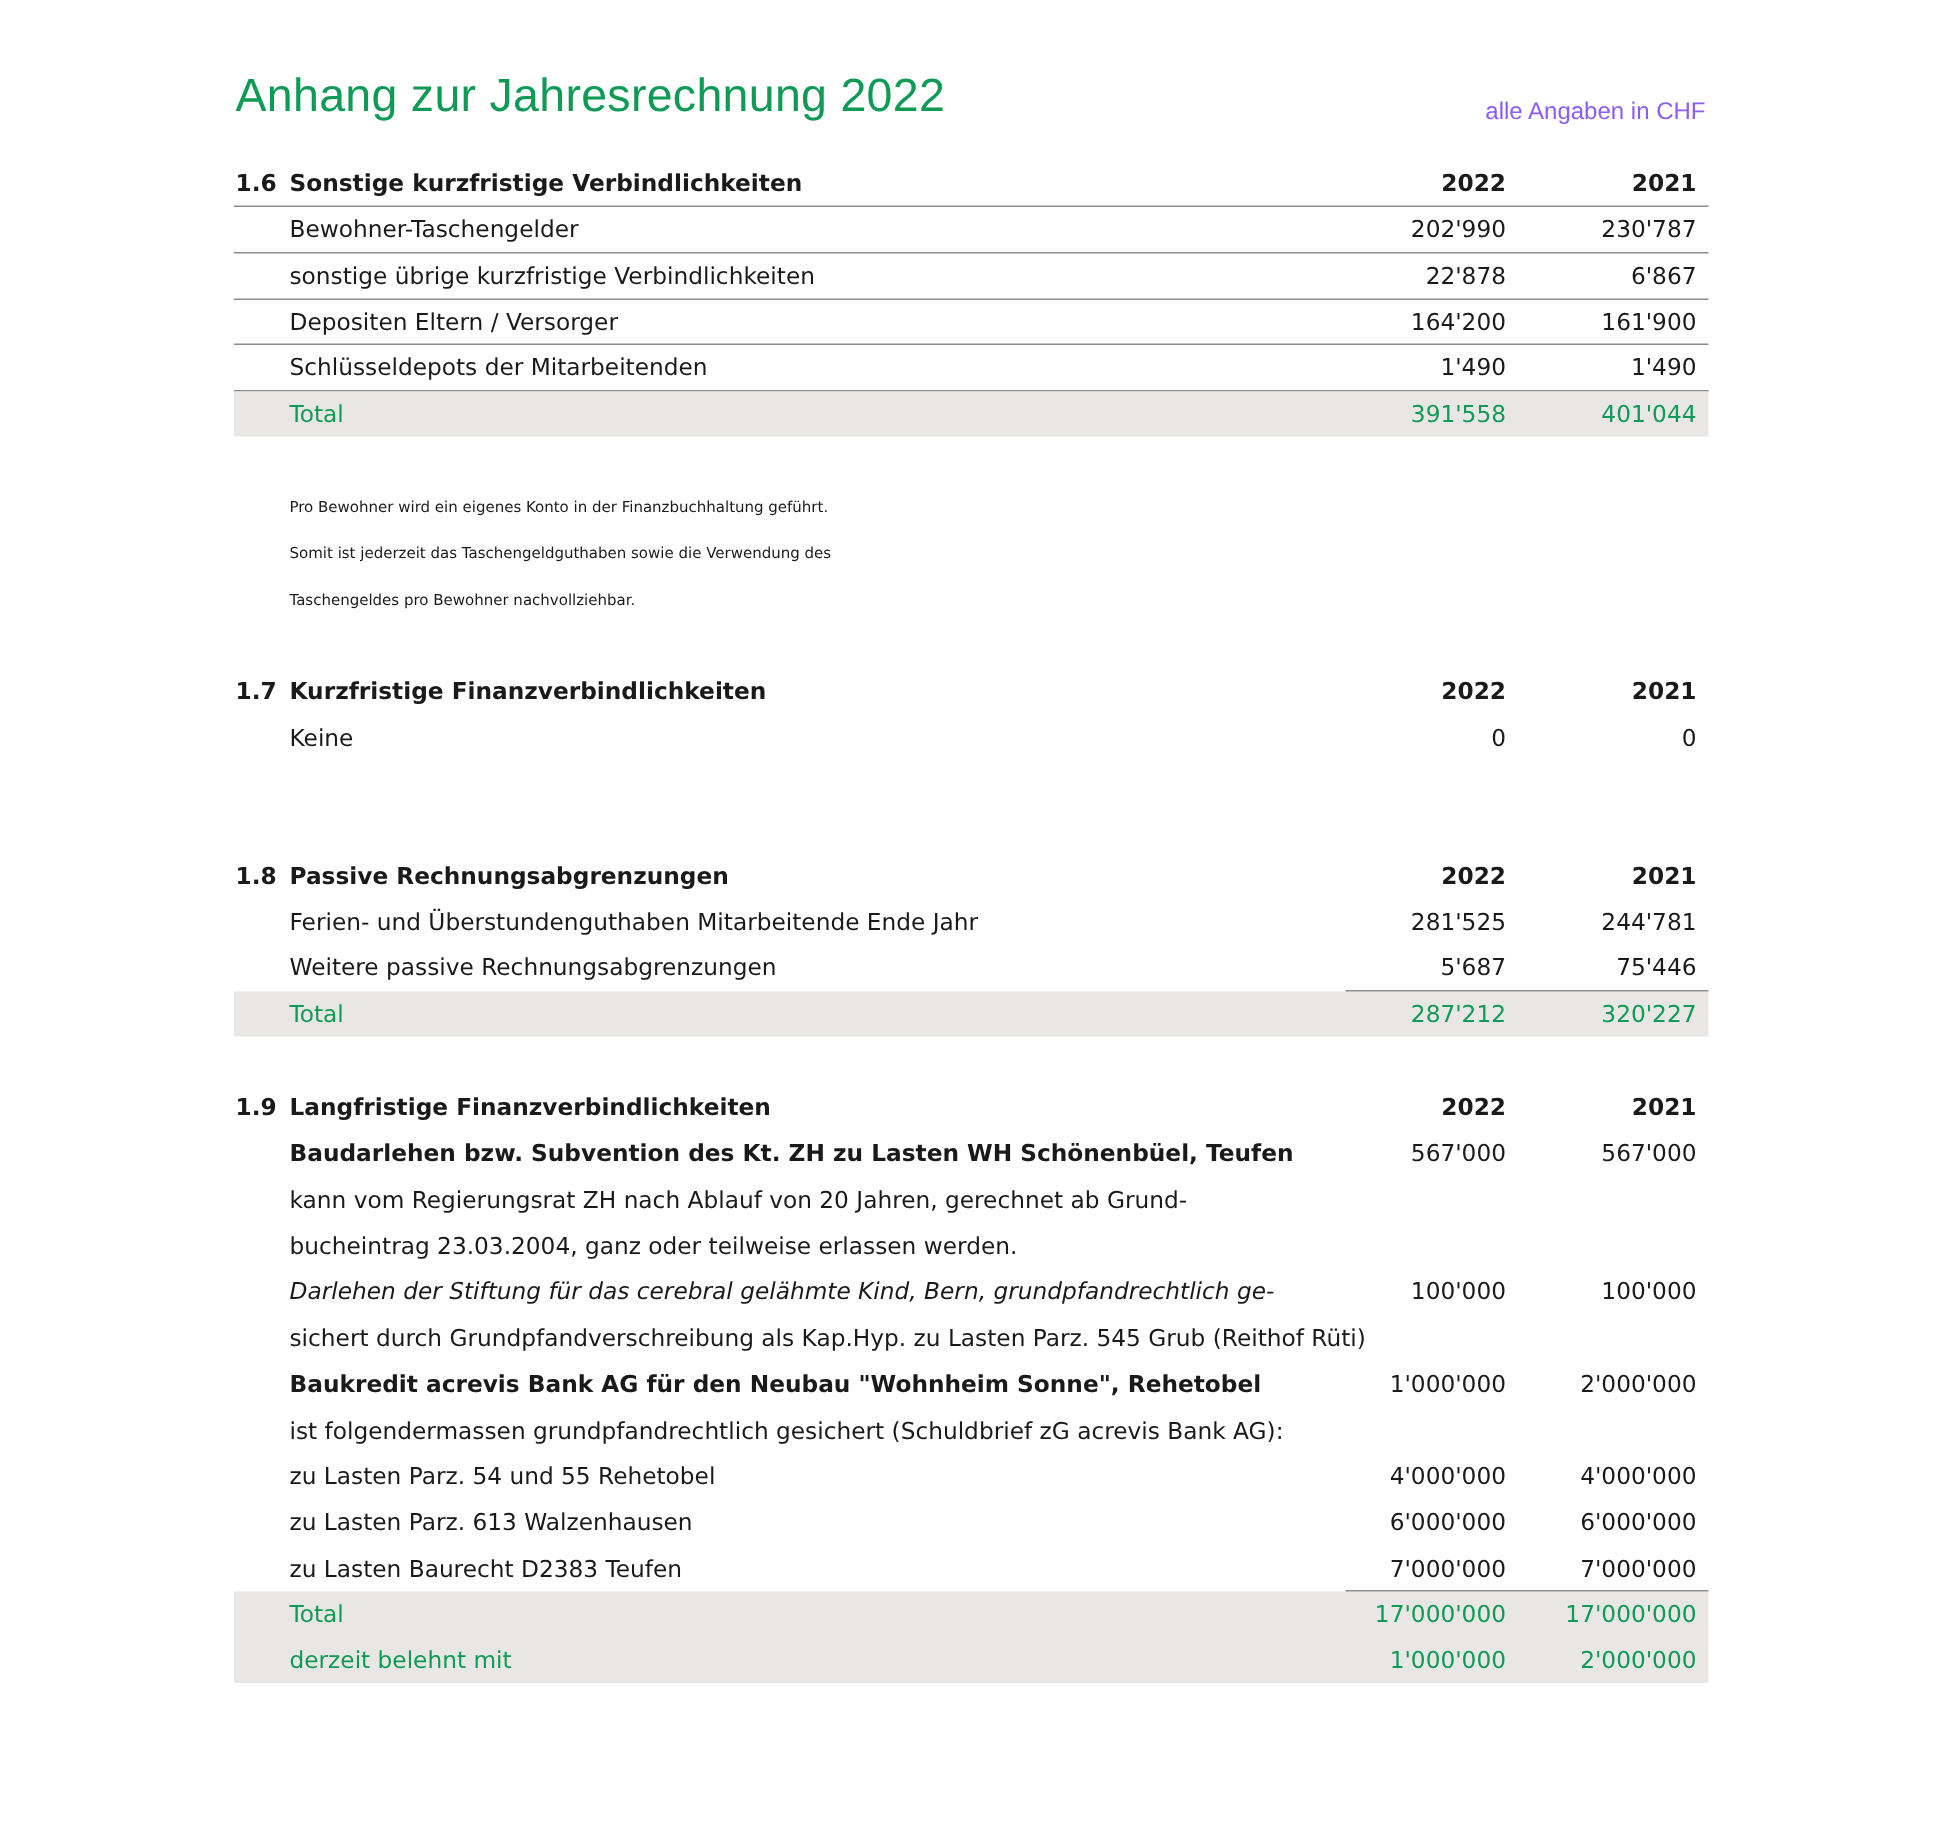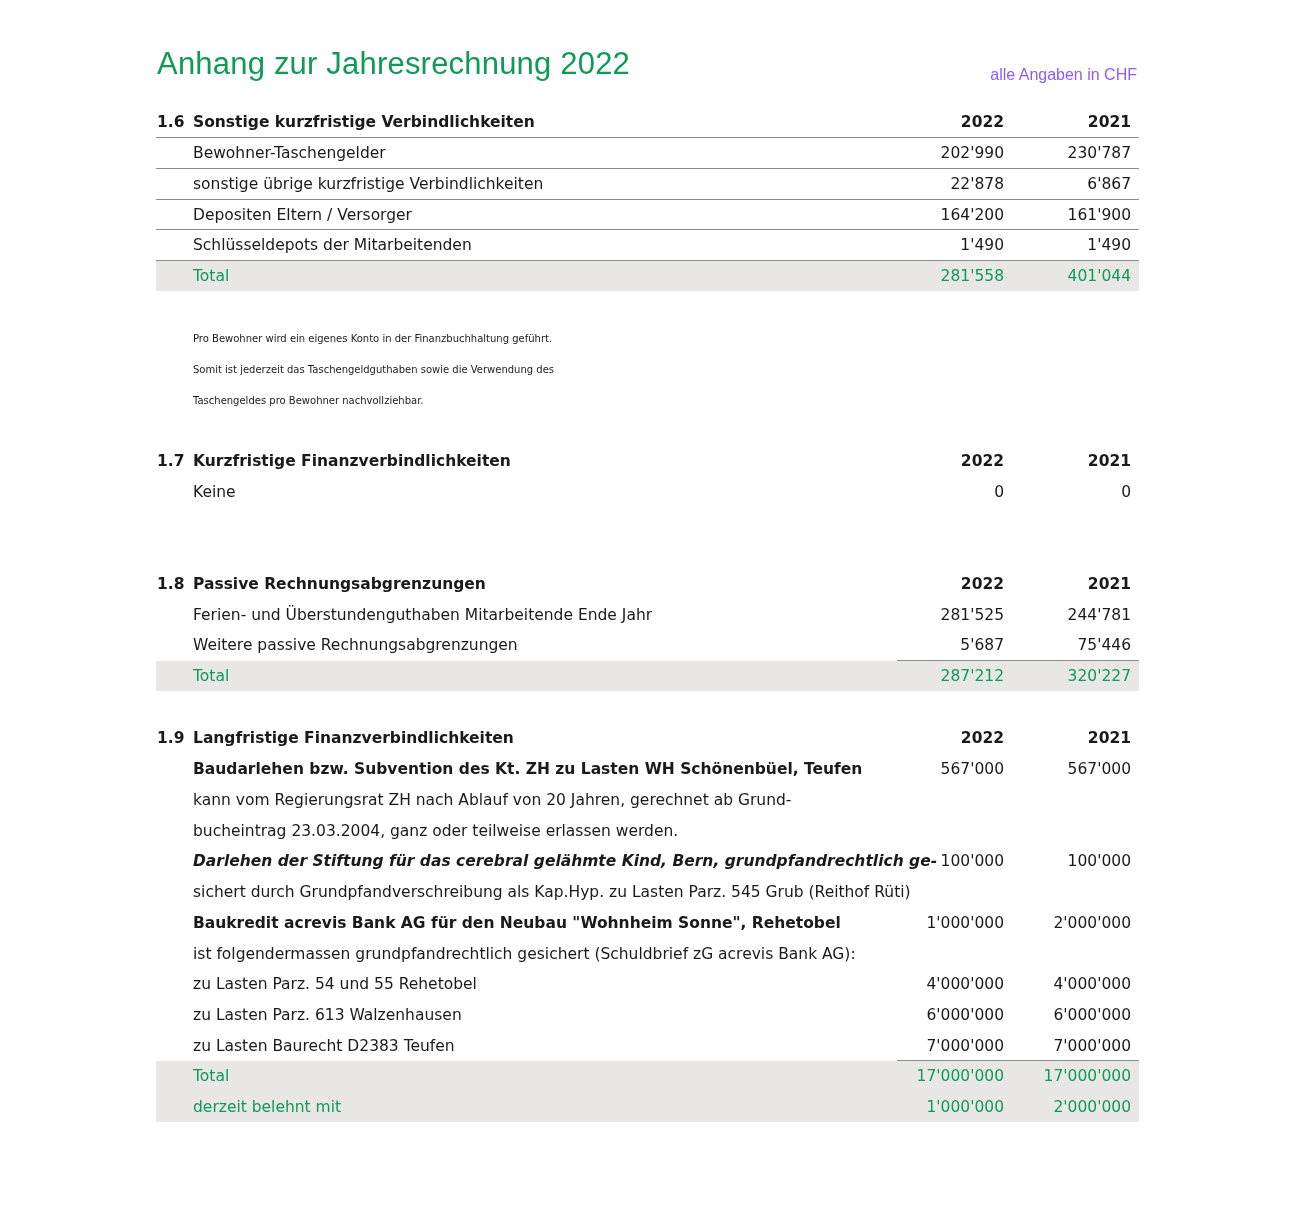--- a/index.html
+++ b/index.html
@@ -8,21 +8,21 @@
   .title { position: absolute; left: 157px; top: 46px; font-size: 31px; color: #0f9a55; font-family: "Liberation Sans", sans-serif; letter-spacing: 0.2px; white-space: nowrap; }
   .units { position: absolute; right: 156px; top: 66px; font-size: 16px; color: #8b5cf6; font-family: "Liberation Sans", sans-serif; white-space: nowrap; }
 
   .row { position: absolute; left: 156px; width: 983px; height: 31px; font-size: 15.5px; line-height: 31px; font-family: "DejaVu Sans", sans-serif; }
   .row .num { position: absolute; left: 1px; font-weight: bold; }
   .row .label { position: absolute; left: 37px; white-space: nowrap; }
   .row .v22 { position: absolute; right: 135px; text-align: right; white-space: nowrap; }
   .row .v21 { position: absolute; right: 8px; text-align: right; white-space: nowrap; }
   .row.head .label, .row.head .v22, .row.head .v21 { font-weight: bold; }
   .row.bold .label { font-weight: bold; }
-  .row.italic .label { font-weight: bold; font-style: italic; }
+  .row.italic .label { font-weight: normal; font-style: italic; }
   .row.total { background: #e8e7e5; color: #0f9a55; font-weight: bold; }
   .row.total .label, .row.total .v22, .row.total .v21 { font-weight: normal; }
   .rule { position: absolute; height: 1px; background: #8c8c8c; }
   .para { position: absolute; left: 193px; font-size: 10px; line-height: 31px; white-space: nowrap; }
 </style>
 </head>
 <body>
 
 <div class="page">
 
@@ -60,21 +60,21 @@
 
   <div class="row" style="top:230px;">
     <span class="label">Schlüsseldepots der Mitarbeitenden</span>
     <span class="v22">1'490</span>
     <span class="v21">1'490</span>
   </div>
   <div class="rule" style="left:156px; width:983px; top:260px;"></div>
 
   <div class="row total" style="top:261px; height:30px; line-height:30px;">
     <span class="label">Total</span>
-    <span class="v22">281'558</span>
+    <span class="v22">391'558</span>
     <span class="v21">401'044</span>
   </div>
 
   <div class="para" style="top:323px;">Pro Bewohner wird ein eigenes Konto in der Finanzbuchhaltung geführt.</div>
   <div class="para" style="top:385px;">Taschengeldes pro Bewohner nachvollziehbar.</div>
   <div class="para" style="top:354px;">Somit ist jederzeit das Taschengeldguthaben sowie die Verwendung des</div>
 
   <div class="row head" style="top:446px;">
     <span class="num">1.7</span>
     <span class="label">Kurzfristige Finanzverbindlichkeiten</span>

